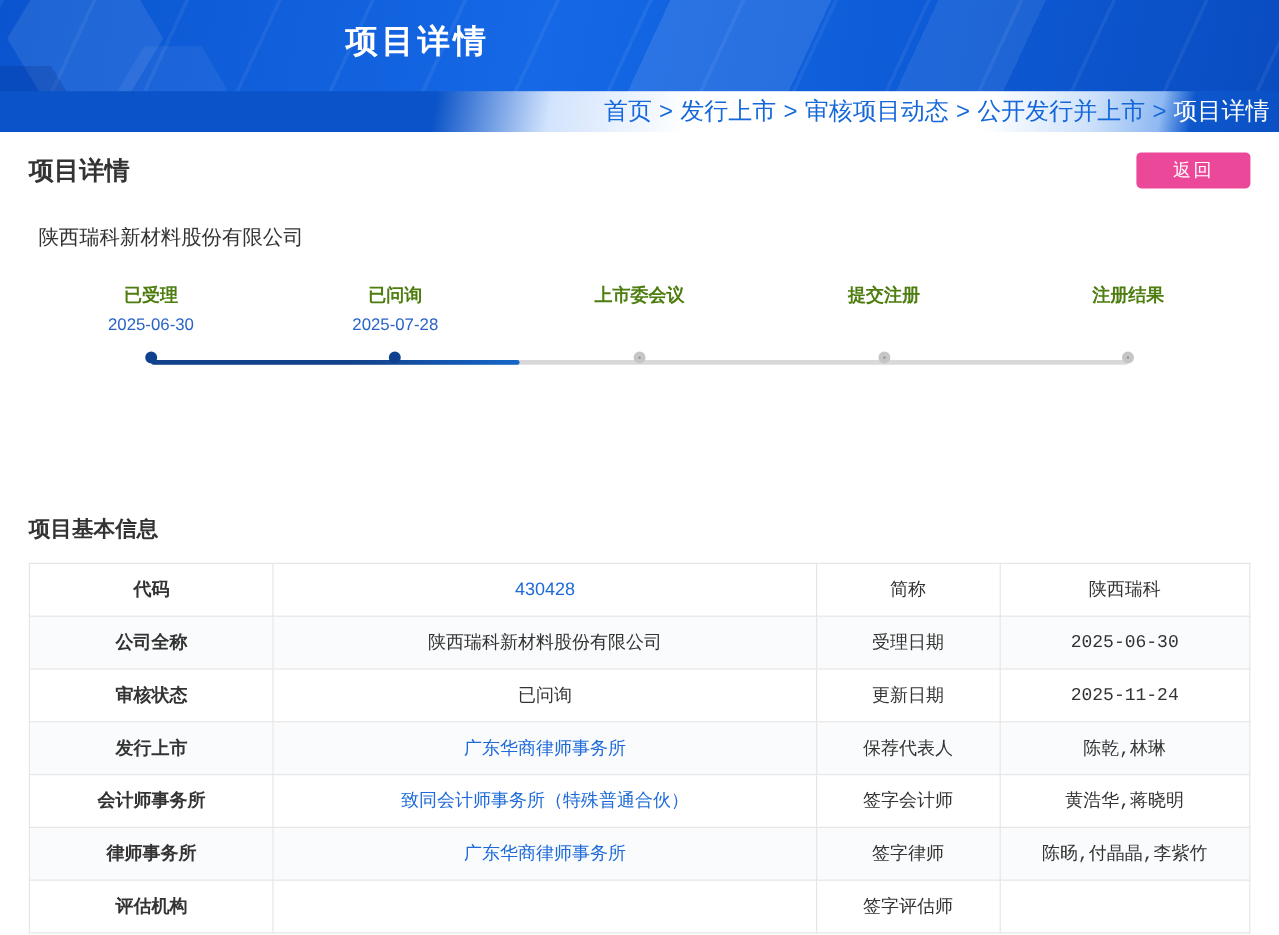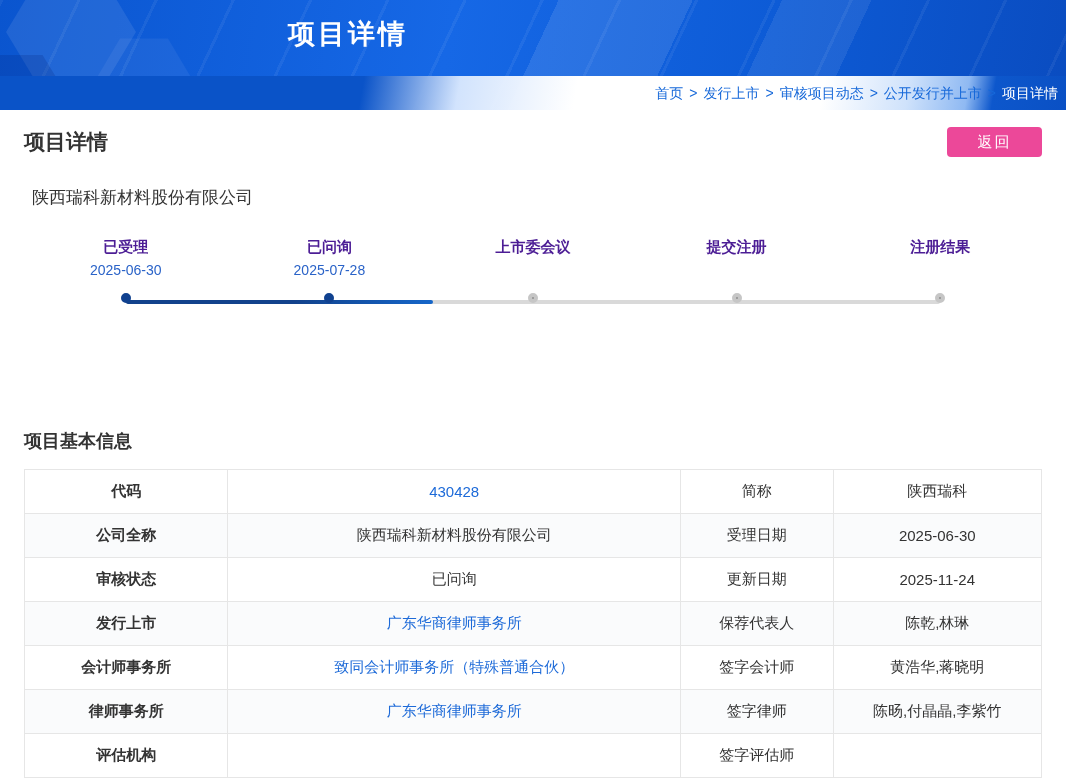--- a/index.html
+++ b/index.html
@@ -49,21 +49,21 @@
     line-height: 34px;
     background: linear-gradient(100deg,
       #0a53c8 0%, #0a53c8 34%,
       rgba(226,238,255,0.92) 43%,
       #ffffff 54%, #ffffff 77%,
       #cfe2fb 85%, #8fb9f2 90.5%,
       #0d57cc 93%, #0a50c4 100%);
     text-align: right;
     padding-right: 8px;
     z-index: 3;
-    font-size: 14px;
+    font-size: 20px;
   }
   .crumb { color: #1668d9; cursor: pointer; }
   .crumb.last { color: #ffffff; cursor: default; }
   .crumb-sep { color: #1668d9; margin: 0 6px; }
 
   
   .content { padding: 0 24px; }
 
   .title-row {
     display: flex;
@@ -96,21 +96,21 @@
     position: relative;
     margin-top: 26px;
     margin-bottom: 108px;
     height: 86px;
   }
   .steps { display: flex; position: relative; z-index: 2; }
   .step { flex: 1; text-align: center; }
   .step-label {
     font-size: 15px;
     font-weight: 700;
-    color: #4c1d95;
+    color: #4d7c0f;
     line-height: 24px;
   }
   .step-date {
     font-size: 14px;
     color: #2a63c8;
     line-height: 22px;
     min-height: 22px;
   }
   .step-dot {
     width: 10px; height: 10px;
@@ -154,21 +154,21 @@
     padding: 10px 12px;
     text-align: center;
     font-size: 15px;
     color: #333;
     overflow: hidden;
   }
   .info-table tr:nth-child(even) td { background: #fafbfc; }
   .col-l1 { width: 20%; font-weight: bold; }
   .col-v1 { width: 44.5%; }
   .col-l2 { width: 15%; }
-  .col-v2 { width: 20.5%; }
+  .col-v2 { width: 20.5%; font-family: Liberation Mono, monospace; }
   td.blue { color: #1d6ad8; }
   td.clickable { cursor: pointer; }
 </style>
 </head>
 <body>
 
 <div class="page">
 
   <header class="banner">
     <div class="hex hex1"></div>

